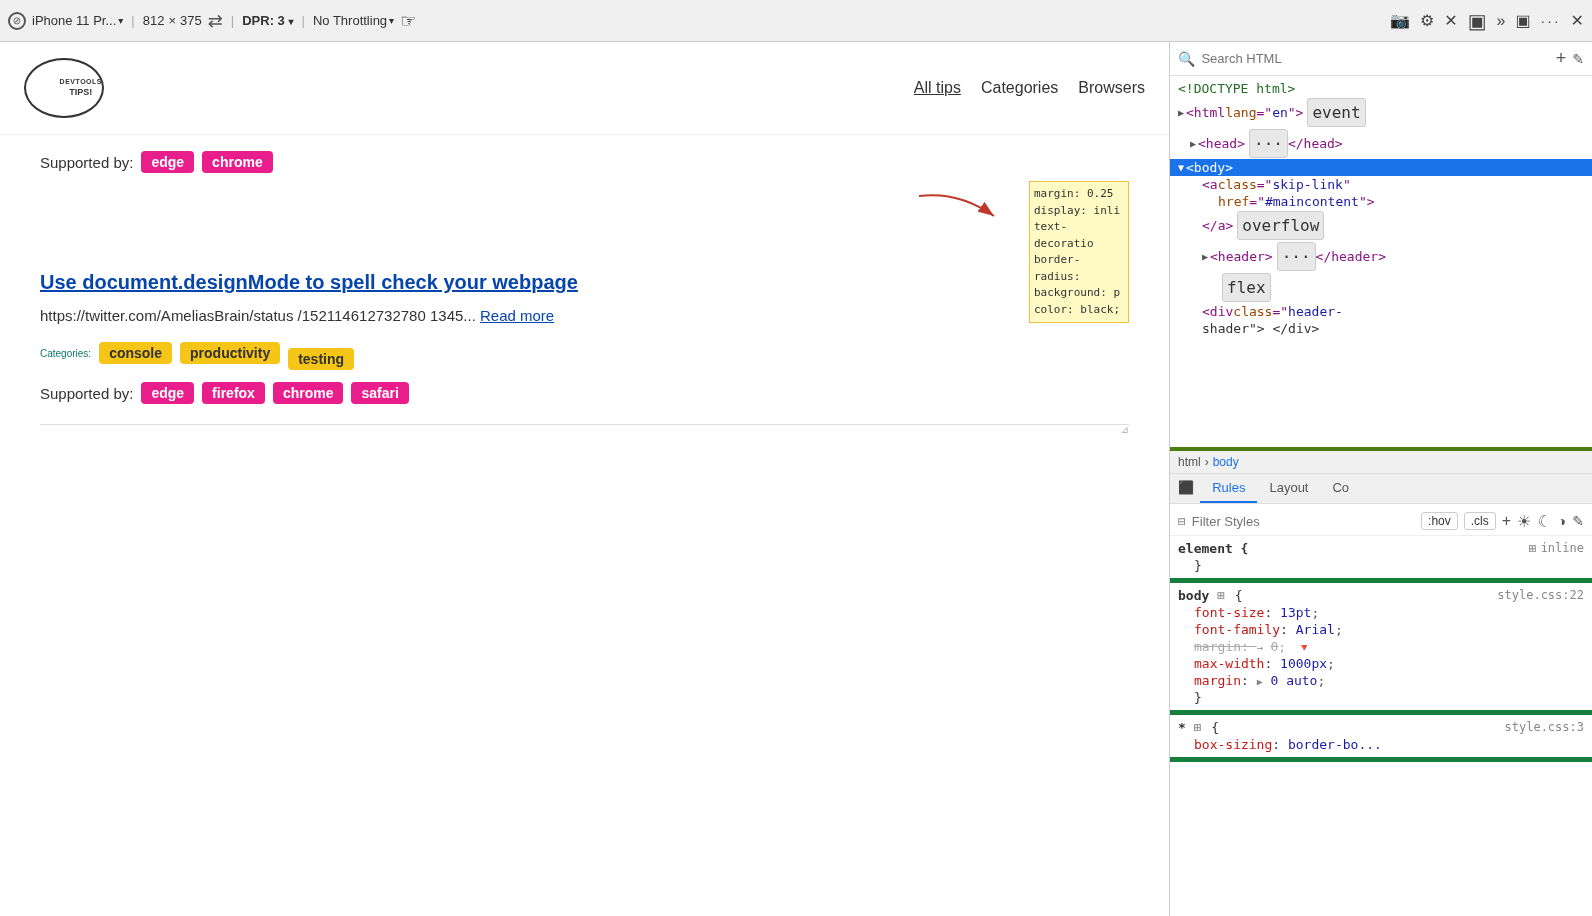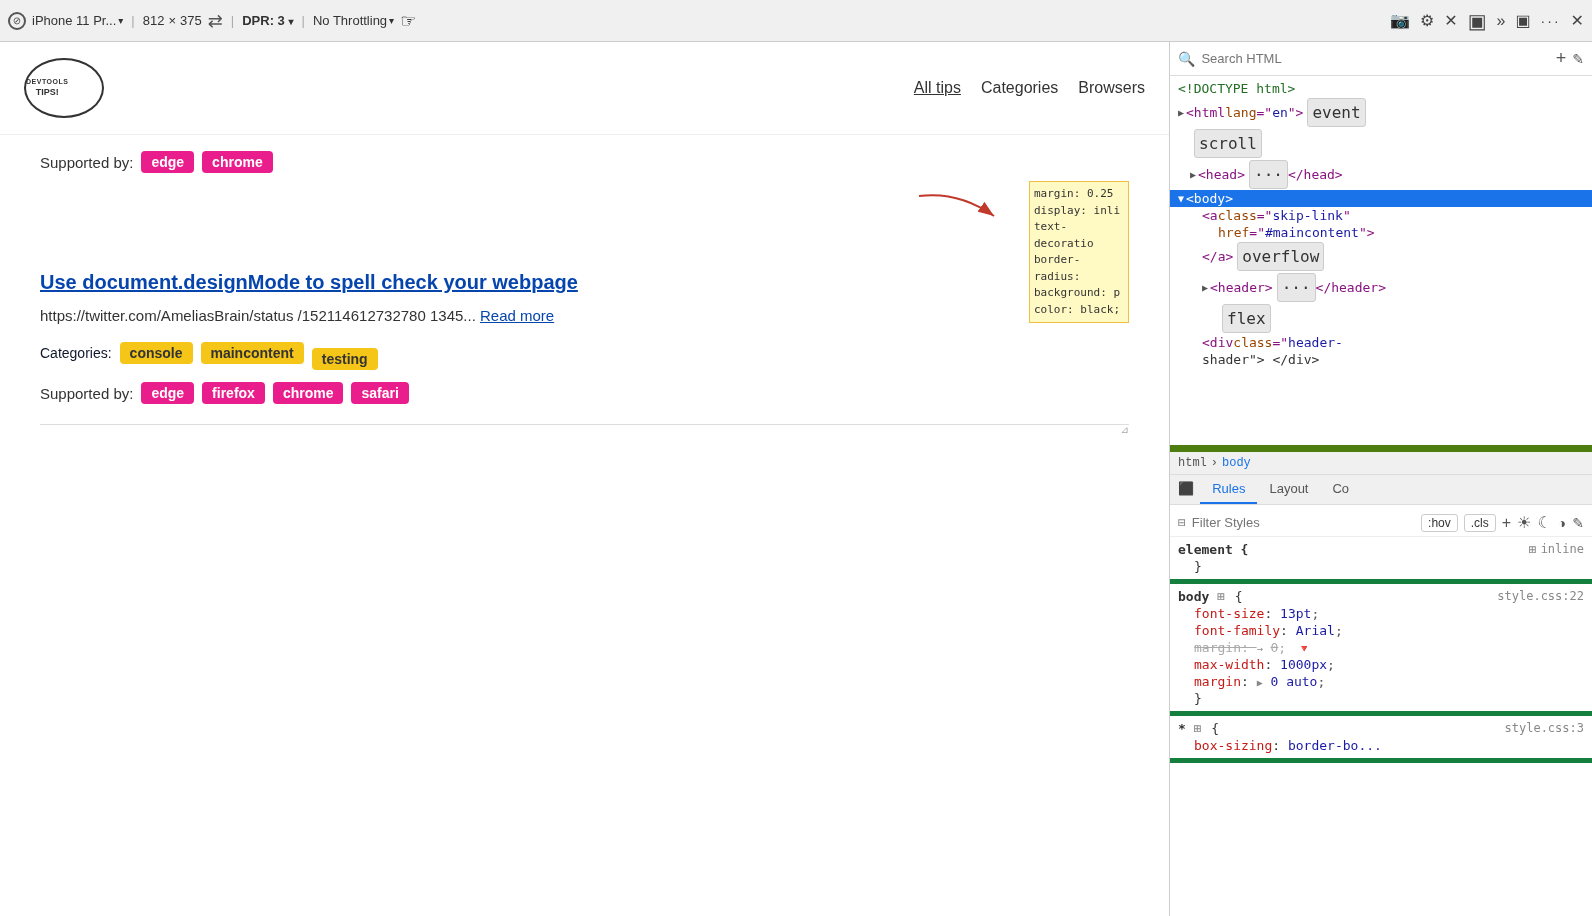--- a/index.html
+++ b/index.html
@@ -72,21 +72,21 @@
       display: flex;
       align-items: center;
       justify-content: space-between;
       padding: 16px 24px;
       border-bottom: 1px solid #eee;
     }
     .site-logo {
       width: 80px; height: 60px;
       border: 2px solid #333;
       border-radius: 50%;
-      display: flex; align-items: center; justify-content: flex-start;
+      display: flex; align-items: center; justify-content: flex-end;
       font-size: 9px; font-weight: bold; text-align: center;
       color: #333; line-height: 1.2;
       font-family: Arial, sans-serif;
     }
     .site-nav { display: flex; gap: 20px; }
     .site-nav a {
       text-decoration: none; color: #333; font-size: 16px;
     }
     .site-nav a.active { text-decoration: underline; }
 
@@ -143,21 +143,21 @@
     .tip-url {
       font-size: 15px;
       color: #333;
       margin-bottom: 12px;
     }
     .tip-url a { color: #0645ad; }
 
     .categories-row {
       display: flex; align-items: center; gap: 8px; margin-bottom: 12px;
     }
-    .categories-label { font-size: 14px; color: #0f172a; }
+    .categories-label { font-size: 10px; color: #0f766e; }
 
     .tip-divider {
       border: none;
       border-top: 1px solid #ddd;
       margin-top: 8px;
     }
 
     
     .devtools-panel {
       flex: 1;
@@ -221,24 +221,24 @@
       border-radius: 3px;
       padding: 4px 4px;
       font-size: 16px;
       color: #333;
       margin-left: 4px;
     }
 
     
     .breadcrumb-bar {
       background: #f0f0f0;
-      border-top: 7px solid #4d7c0f;
+      border-top: 4px solid #4d7c0f;
       border-bottom: 1px solid #ddd;
       padding: 4px 8px;
-      font-family: Liberation Mono, monospace;
+      font-family: Liberation Sans, sans-serif;
       font-size: 12px;
       color: #555;
       display: flex;
       align-items: center;
       gap: 4px;
     }
     .breadcrumb-bar .crumb-active { color: #1a73e8; }
 
     
     .styles-tabs {
@@ -389,21 +389,21 @@
 
       <div class="tip-title">Use document.designMode to spell check your webpage</div>
 
       <div class="tip-url">
         https://twitter.com/AmeliasBrain/status /152114612732780 1345... <a href="#">Read more</a>
       </div>
 
       <div class="categories-row">
         <span class="categories-label">Categories:</span>
         <span class="badge badge-console">console</span>
-        <span class="badge badge-productivity">maincontent</span>
+        <span class="badge badge-productivity">productivity</span>
         <span class="badge badge-testing">testing</span>
       </div>
 
       <div class="supported-by-row">
         <span class="supported-label">Supported by:</span>
         <span class="badge badge-edge">edge</span>
         <span class="badge badge-firefox">firefox</span>
         <span class="badge badge-chrome">chrome</span>
         <span class="badge badge-safari">safari</span>
       </div>
@@ -436,23 +436,20 @@
         <div class="tree-line">
           <span class="tree-toggle">▶</span>
           <span class="html-tag">&lt;html </span>
           <span class="html-attr-name">lang</span>
             <span class="html-tag">="</span>
             <span class="html-attr-value">en</span>
             <span class="html-tag">"&gt;</span>
           <span class="badge-pill">event</span>
         </div>
 
-        <div class="tree-line" style="padding-left: 20px;">
-          <span class="badge-pill">scroll</span>
-        </div>
 
         <div class="tree-line" style="padding-left: 20px;">
           <span class="tree-toggle">▶</span>
           <span class="html-tag">&lt;head&gt;</span>
           <span class="badge-pill">···</span>
           <span class="html-tag"> &lt;/head&gt;</span>
         </div>
 
         <div class="tree-line selected">
           <span class="tree-toggle">▼</span>

